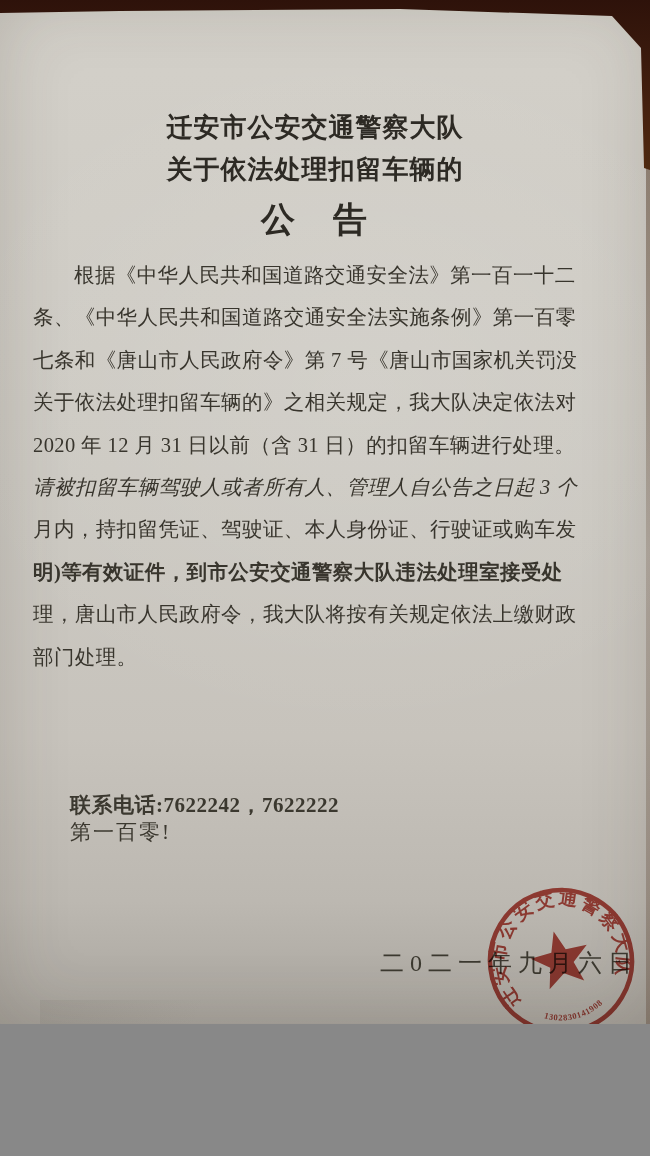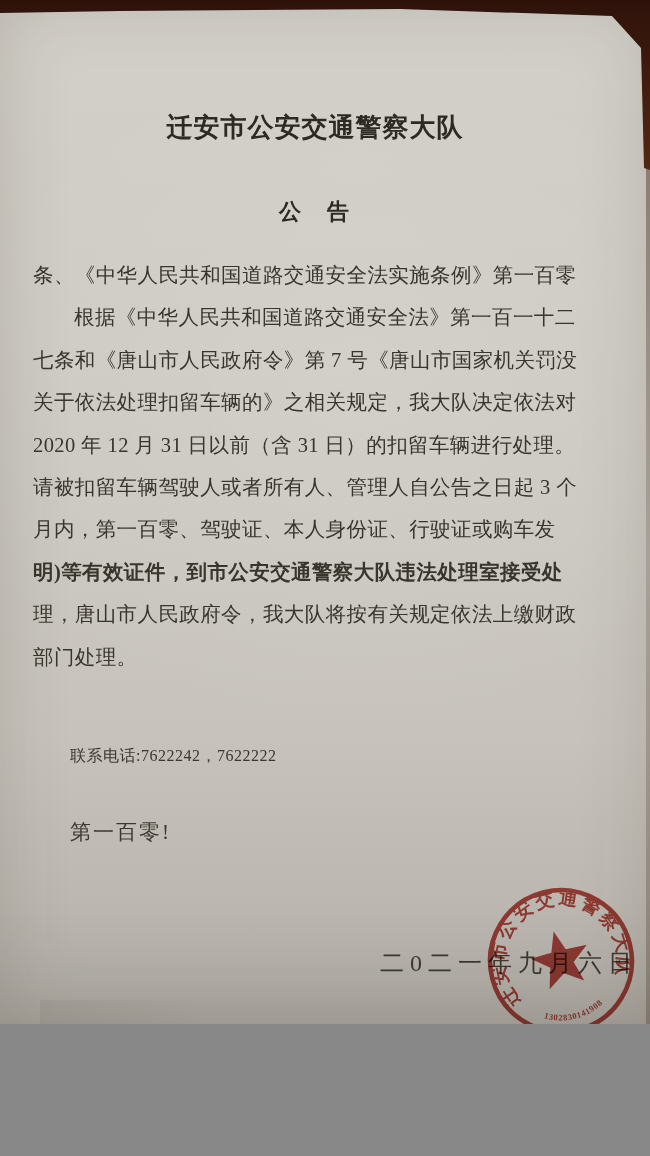--- a/index.html
+++ b/index.html
@@ -25,28 +25,28 @@
     background:linear-gradient(180deg,rgba(70,40,20,0.45),rgba(70,40,20,0.18) 40%,rgba(70,40,20,0.32));
     z-index:3;
   }
   .txt{position:absolute;color:#3b382f;}
   .title{
     left:150px;width:330px;text-align:center;
     color:#2d2a24;font-weight:700;letter-spacing:1px;white-space:nowrap;
   }
   .title1{top:110px;font-size:26px;}
   .title2{top:152px;font-size:26px;}
-  .title3{top:197px;font-size:22px;letter-spacing:2px;}
+  .title3{top:197px;font-size:34px;letter-spacing:2px;}
   .bodyline{
     left:33px;width:512px;font-size:20.5px;line-height:42.4px;
     white-space:nowrap;letter-spacing:0.4px;color:#38352d;
   }
   .body-block{position:absolute;top:254px;left:0;width:650px;}
   .indent{padding-left:41px;}
-  .contact{top:746px;left:70px;font-size:16px;letter-spacing:0.5px;}
+  .contact{top:791px;left:70px;font-size:21px;letter-spacing:0.5px;font-weight:bold;}
   .closing{top:818px;left:70px;font-size:21px;letter-spacing:2px;}
   .dateline{
     top:947px;left:380px;width:252px;text-align:left;
     font-size:24px;letter-spacing:6px;white-space:nowrap;color:#3b382f;z-index:1;
   }
   .stamp{
     position:absolute;left:483px;top:883px;width:156px;height:156px;
     transform:rotate(-14deg);
     opacity:0.88;mix-blend-mode:multiply;z-index:2;
   }
@@ -71,30 +71,31 @@
 </head>
 <body>
 
 <div class="photo">
 
   <div class="top-band"></div>
   <div class="right-edge"></div>
   <div class="crease"></div>
 
   <div class="txt title title1">迁安市公安交通警察大队</div>
+  <div class="txt title title2">关于依法处理扣留车辆的</div>
   <div class="txt title title3">公　告</div>
 
   <div class="body-block">
+    <div class="txt bodyline indent" style="position:relative;">根据《中华人民共和国道路交通安全法》第一百一十二</div>
     <div class="txt bodyline" style="position:relative;">条、《中华人民共和国道路交通安全法实施条例》第一百零</div>
-    <div class="txt bodyline indent" style="position:relative;">根据《中华人民共和国道路交通安全法》第一百一十二</div>
     <div class="txt bodyline" style="position:relative;">七条和《唐山市人民政府令》第 7 号《唐山市国家机关罚没</div>
     <div class="txt bodyline" style="position:relative;">关于依法处理扣留车辆的》之相关规定，我大队决定依法对</div>
     <div class="txt bodyline" style="position:relative;text-align:right;">2020 年 12 月 31 日以前（含 31 日）的扣留车辆进行处理。</div>
-    <div class="txt bodyline" style="position:relative;">请被扣留车辆驾驶人或者所有人、管理人自公告之日起 3 个</div>
-    <div class="txt bodyline" style="position:relative;">月内，第一百零、驾驶证、本人身份证、行驶证或购车发</div>
+    <div class="txt bodyline" style="position:relative;font-style:italic;">请被扣留车辆驾驶人或者所有人、管理人自公告之日起 3 个</div>
+    <div class="txt bodyline" style="position:relative;">月内，持扣留凭证、驾驶证、本人身份证、行驶证或购车发</div>
     <div class="txt bodyline" style="position:relative;font-weight:bold;">明)等有效证件，到市公安交通警察大队违法处理室接受处</div>
     <div class="txt bodyline" style="position:relative;">理，唐山市人民政府令，我大队将按有关规定依法上缴财政</div>
     <div class="txt bodyline" style="position:relative;">部门处理。</div>
   </div>
 
   <div class="txt contact">联系电话:7622242，7622222</div>
   <div class="txt closing">第一百零!</div>
 
   <div class="txt dateline">二0二一年九月六日</div>
 

